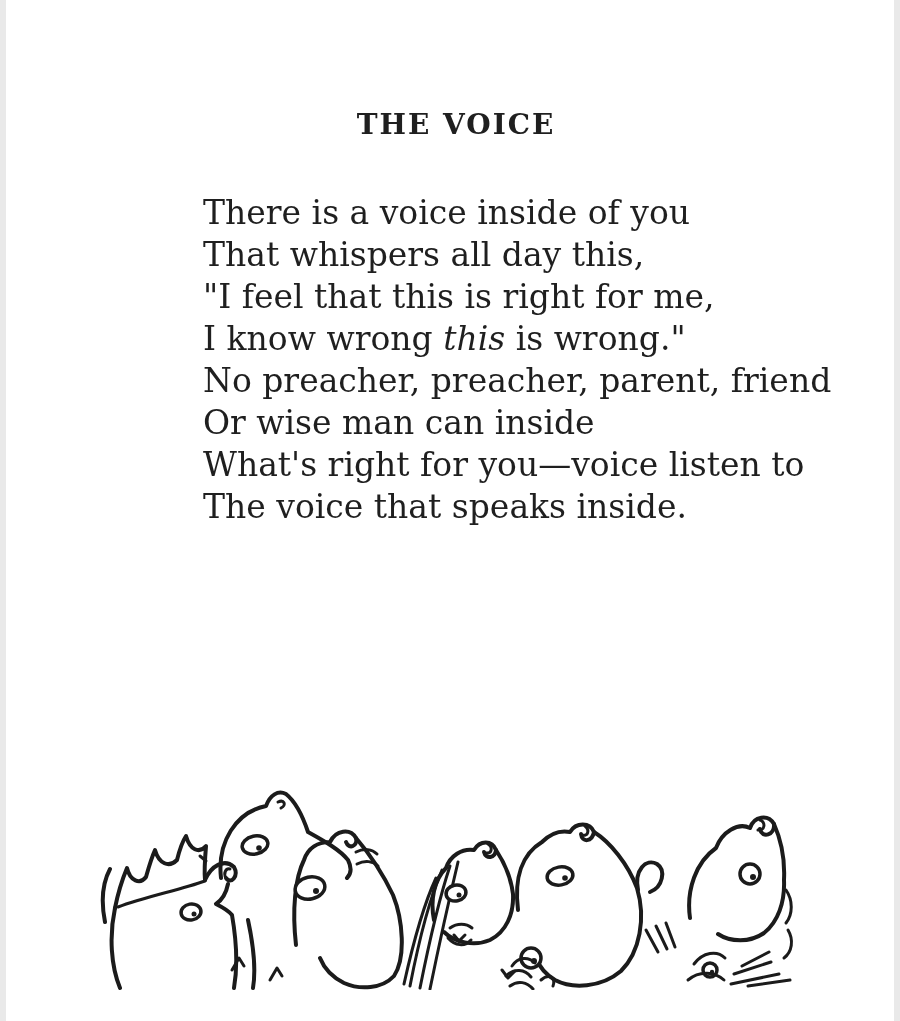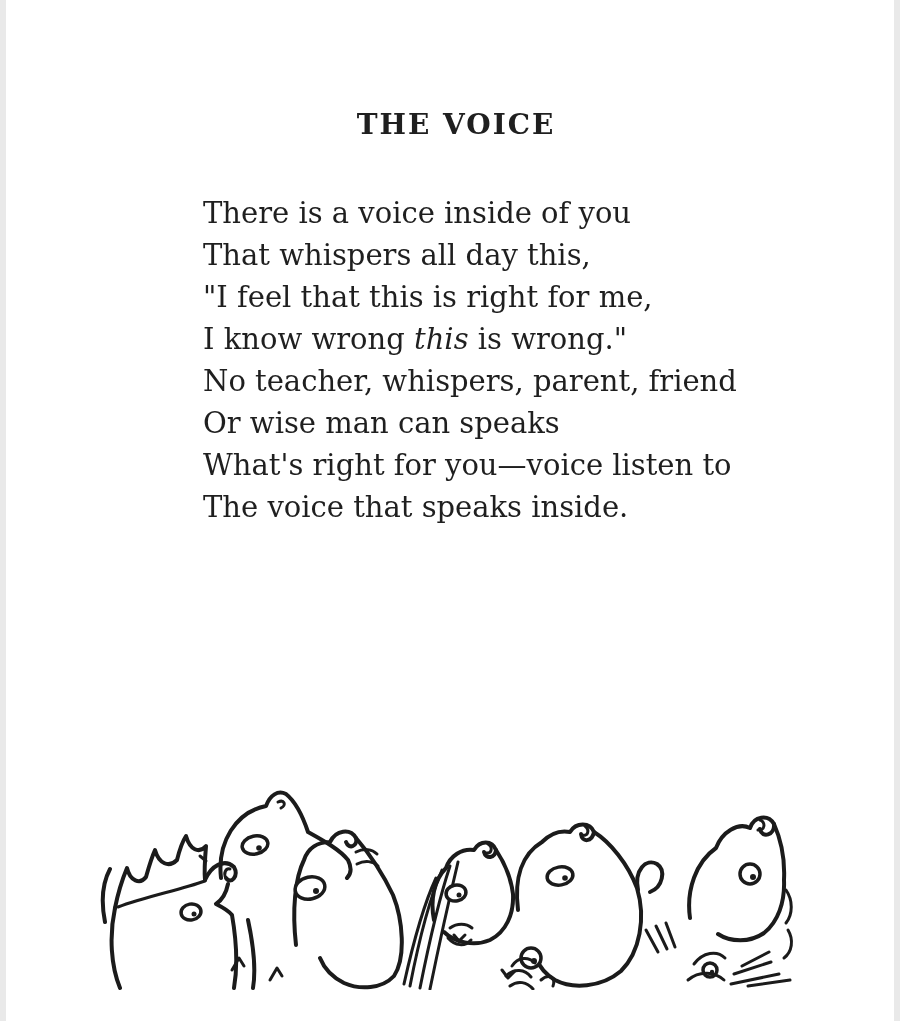--- a/index.html
+++ b/index.html
@@ -17,21 +17,21 @@
     left:0; top:104px; width:900px;
     text-align:center;
     font-size:28px;
     letter-spacing:2px;
     font-weight:600;
     line-height:42px;
   }
   .poem-lines{
     position:absolute;
     left:197px; top:192px;
-    font-size:29px;
+    font-size:33px;
     line-height:42px;
     white-space:nowrap;
   }
   .poem-line{height:42px;}
   .poem-line .it{font-style:italic;}
   .illustration{
     position:absolute;
     left:92px; top:790px;
     width:700px; height:200px;
   }
@@ -55,22 +55,22 @@
 
 <div class="page">
 
   <div class="poem-title">THE VOICE</div>
 
   <div class="poem-lines">
       <div class="poem-line"><span>There is a voice inside of you</span></div>
       <div class="poem-line"><span>That whispers all day this,</span></div>
       <div class="poem-line"><span>"I feel that this is right for me,</span></div>
       <div class="poem-line"><span>I know wrong </span><span class="it">this</span><span> is wrong."</span></div>
-      <div class="poem-line"><span>No teacher, whispers, parent, friend</span></div>
-      <div class="poem-line"><span>Or wise man can speaks</span></div>
+      <div class="poem-line"><span>No preacher, preacher, parent, friend</span></div>
+      <div class="poem-line"><span>Or wise man can inside</span></div>
       <div class="poem-line"><span>What's right for you—voice listen to</span></div>
       <div class="poem-line"><span>The voice that speaks inside.</span></div>
     </div>
 
   <svg class="illustration" viewBox="0 0 700 200" role="img" aria-label="Black-and-white line drawing of a crowd of cartoon faces with upturned noses gazing skyward; the leftmost figure wears a spiked crown and one face has long straight hair">
 
     <g>
       <path d="M7,132 C3,112 4,94 12,79"></path>
     </g>
 

